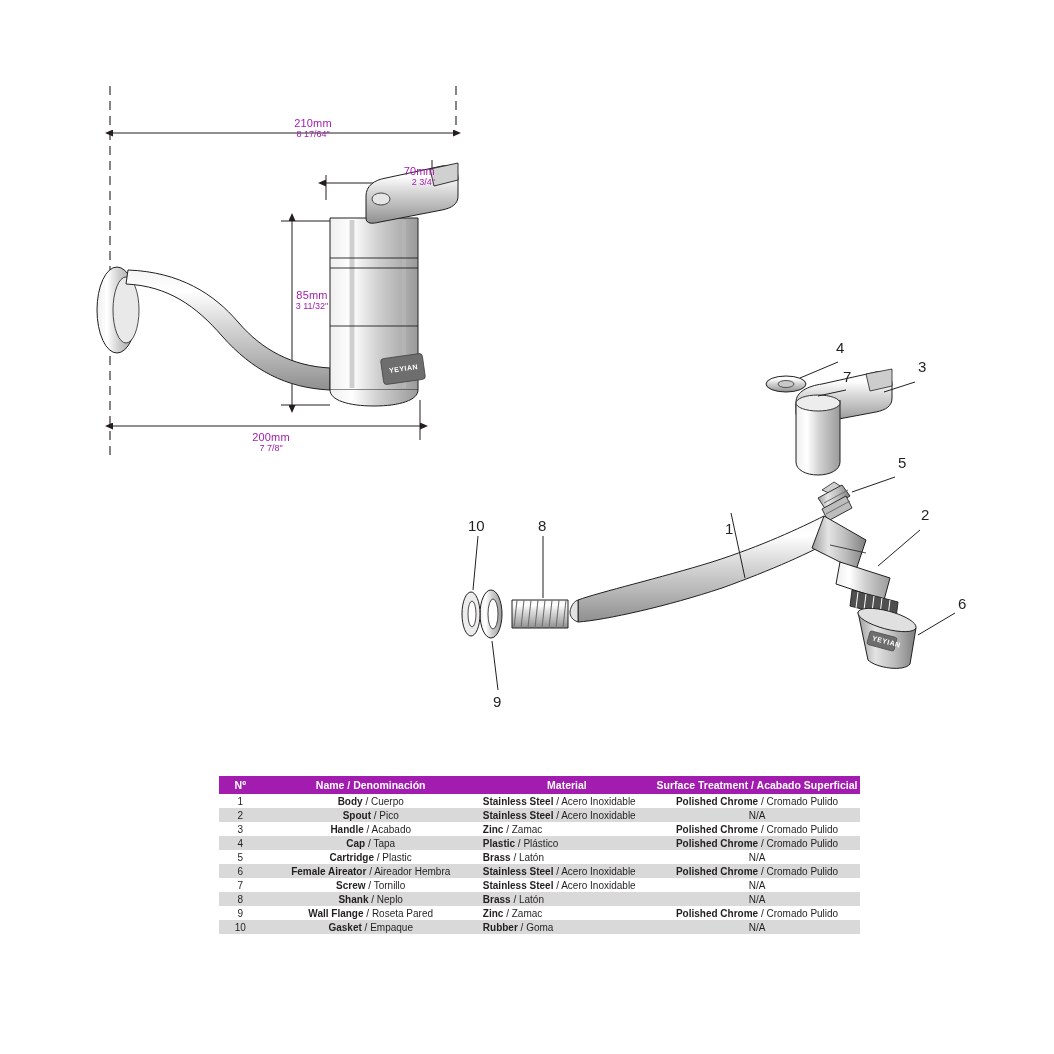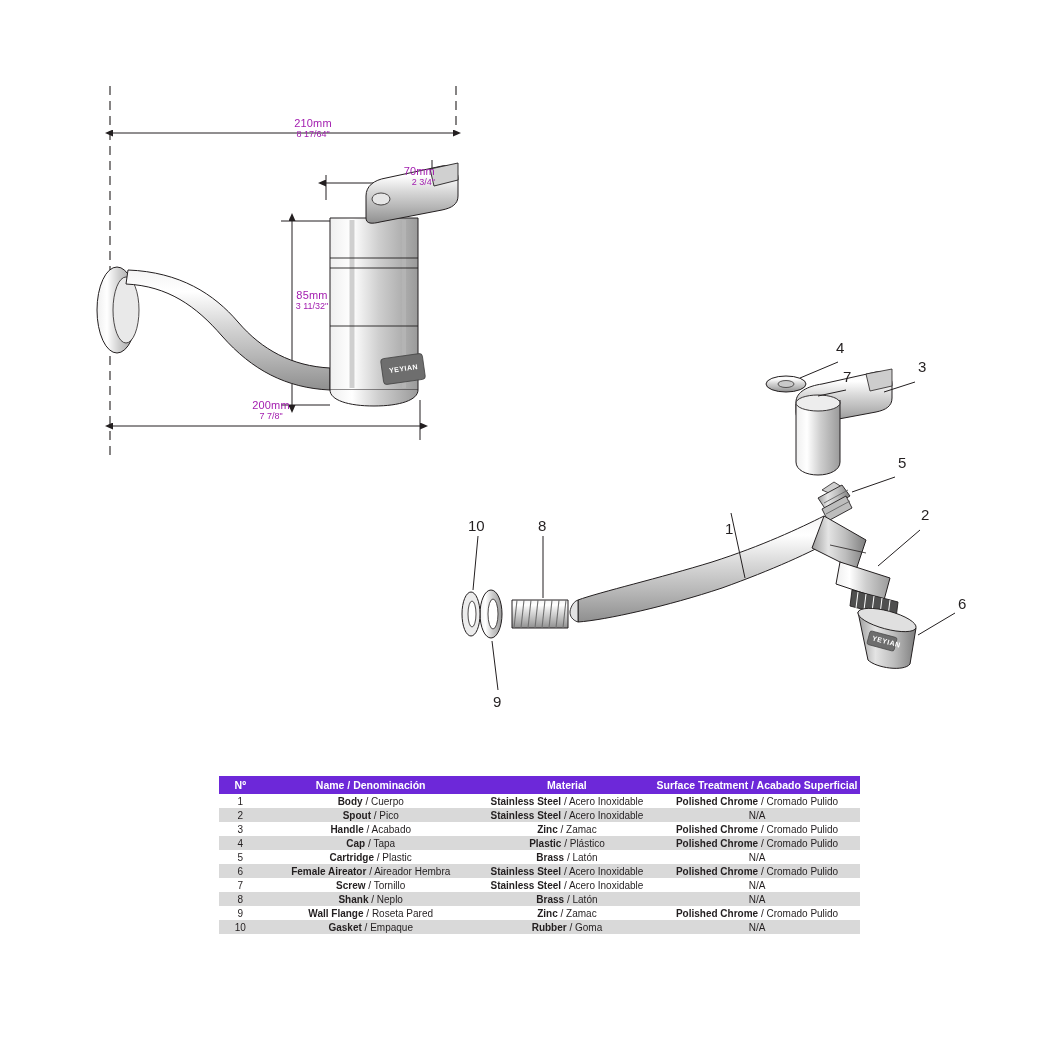--- a/index.html
+++ b/index.html
@@ -49,21 +49,21 @@
   
   .parts-table {
     position: absolute;
     left: 219px;
     top: 776px;
     width: 641px;
     border-collapse: collapse;
     font-size: 10px;
   }
   .parts-table th {
-    background: #6d28d9;
+    background: #a21caf;
     color: #ffffff;
     font-size: 10.5px;
     font-weight: bold;
     padding: 3px 2px;
     text-align: center;
     border: none;
   }
   .parts-table td {
     padding: 1.5px 3px;
     border: none;
@@ -79,21 +79,20 @@
     width: 38px;
     text-align: center;
     font-size: 10px;
   }
   .col-name {
     width: 220px;
     text-align: center;
   }
   .col-material {
     width: 175px;
-    text-align: center;
   }
   .col-surface {
     width: 208px;
     text-align: center;
   }
   .b { font-weight: bold; }
   .logo-text {
     position: absolute;
     font-size: 7px;
     font-weight: bold;
@@ -273,21 +272,21 @@
   <div class="dimlabel" style="left:325px; top:166px; width:110px;text-align:right;">
     <div class="mm">70mm</div>
     <div class="inch">2 3/4"</div>
   </div>
 
   <div class="dimlabel" style="left:278px; top:290px; width:68px;">
     <div class="mm">85mm</div>
     <div class="inch">3 11/32"</div>
   </div>
 
-  <div class="dimlabel" style="left:215px; top:400px; width:112px;">
+  <div class="dimlabel" style="left:215px; top:432px; width:112px;">
     <div class="mm">200mm</div>
     <div class="inch">7 7/8"</div>
   </div>
 
   <div class="calloutnum" style="left:725px; top:520px;">1</div>
   <div class="calloutnum" style="left:921px; top:506px;">2</div>
   <div class="calloutnum" style="left:918px; top:358px;">3</div>
   <div class="calloutnum" style="left:836px; top:339px;">4</div>
   <div class="calloutnum" style="left:898px; top:454px;">5</div>
   <div class="calloutnum" style="left:958px; top:595px;">6</div>

